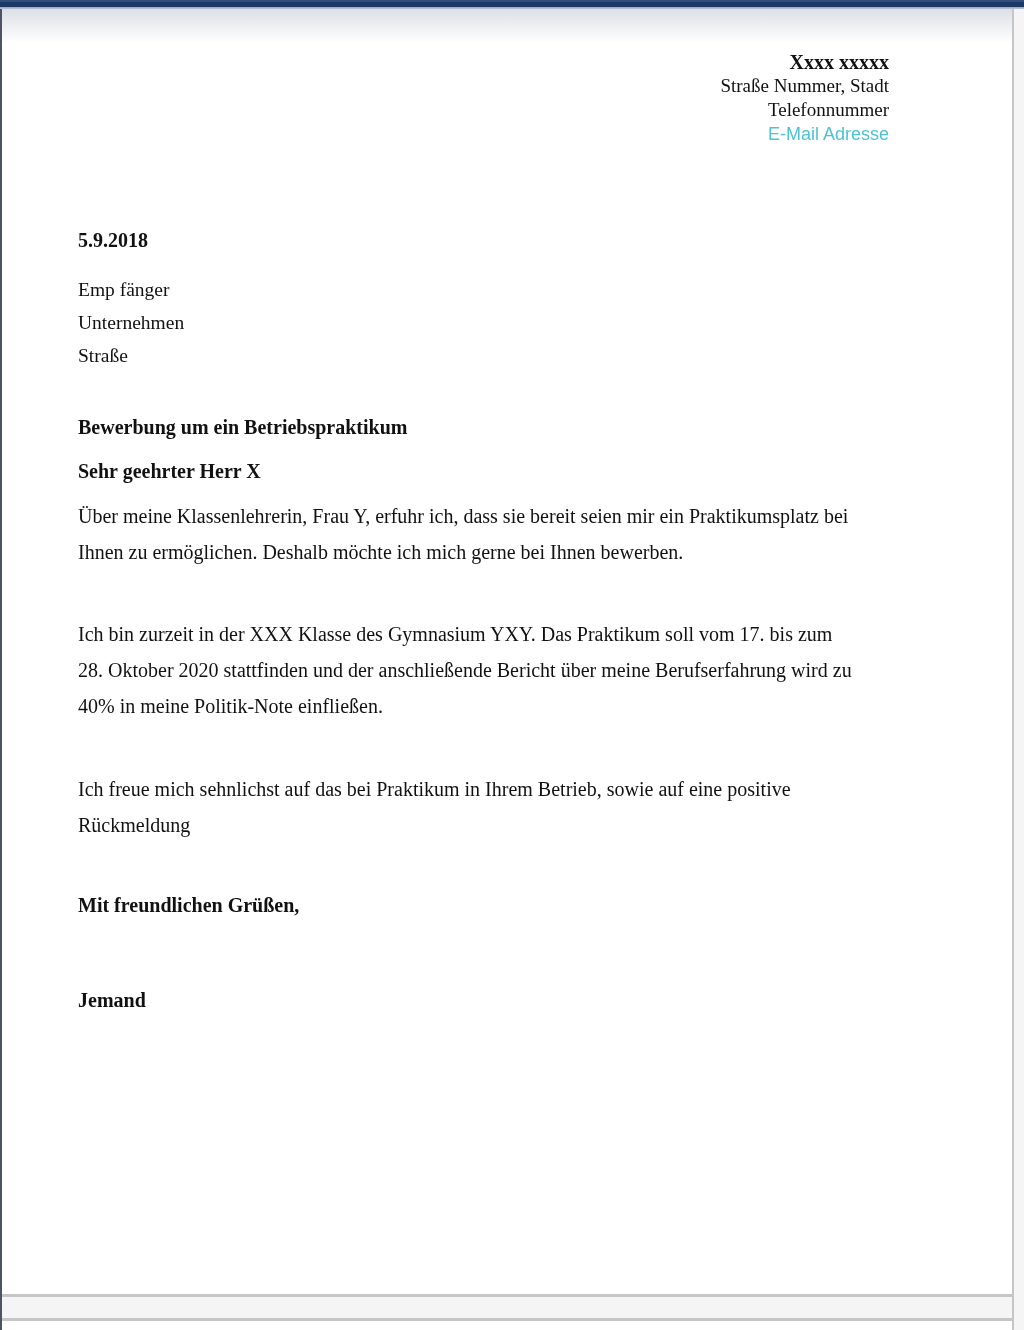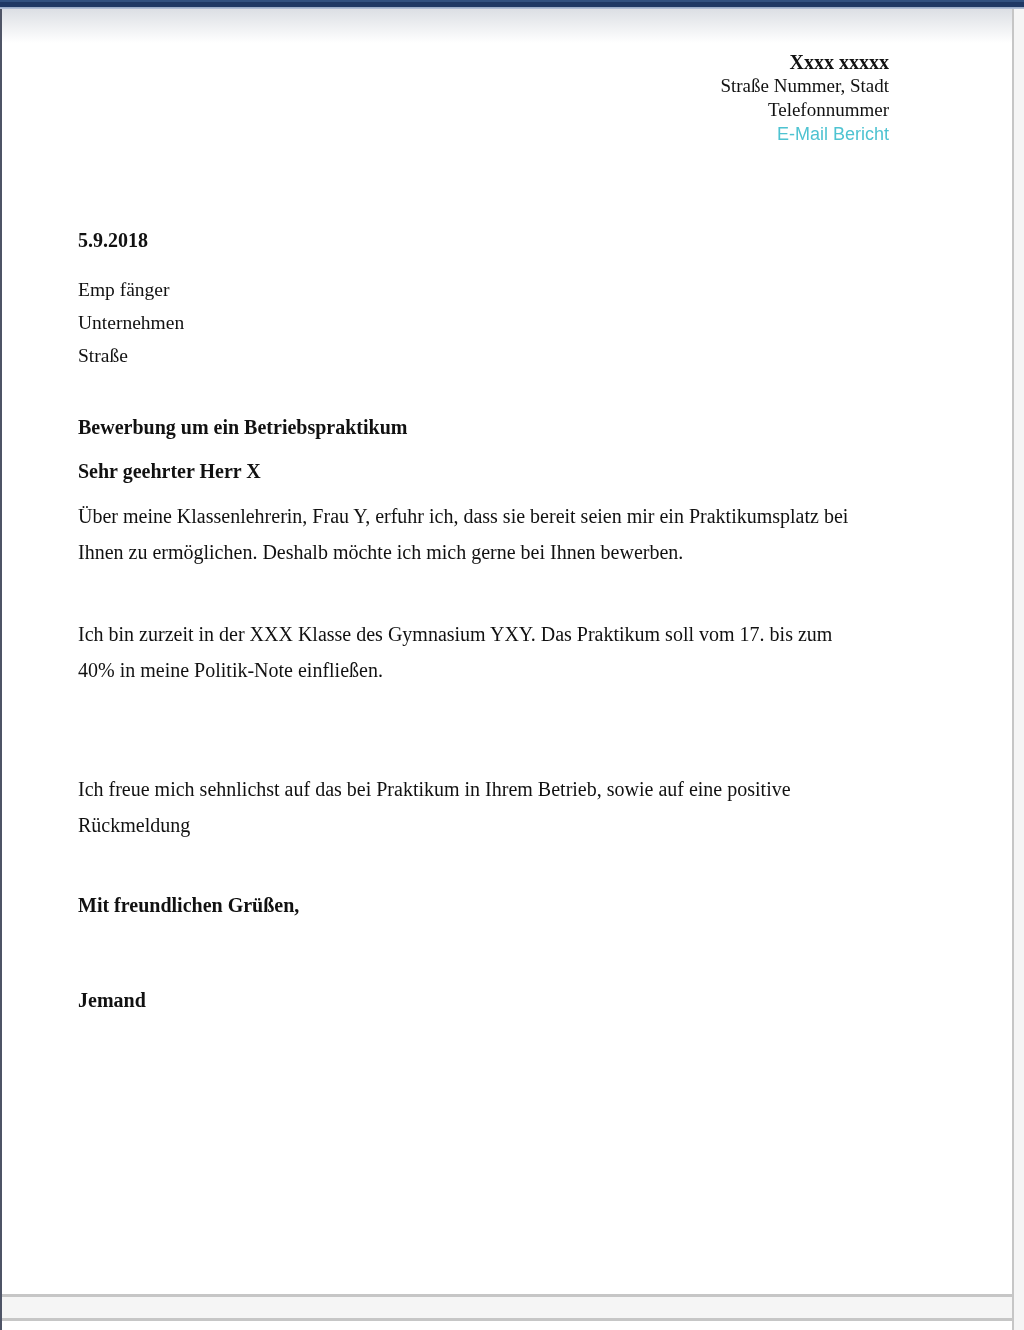--- a/index.html
+++ b/index.html
@@ -70,21 +70,21 @@
   <div class="left-edge"></div>
   <div class="right-gutter"></div>
   <div class="page1-bottom-border"></div>
   <div class="page-gap"></div>
   <div class="page2-top-border"></div>
 
   <div class="sender">
     <div class="sender-name">Xxxx xxxxx</div>
     <div class="sender-line">Straße Nummer, Stadt</div>
     <div class="sender-line">Telefonnummer</div>
-    <a href="#" class="sender-email">E-Mail Bericht</a>
+    <a href="#" class="sender-email">E-Mail Adresse</a>
   </div>
 
   <div class="block date">5.9.2018</div>
 
   <div class="block recipient">
     <div>Emp fänger</div>
     <div>Unternehmen</div>
     <div>Straße</div>
   </div>
 
@@ -92,20 +92,21 @@
 
   <div class="block salutation">Sehr geehrter Herr X</div>
 
   <div class="block para para1">
     <div>Über meine Klassenlehrerin, Frau Y, erfuhr ich, dass sie bereit seien mir ein Praktikumsplatz bei</div>
     <div>Ihnen zu ermöglichen. Deshalb möchte ich mich gerne bei Ihnen bewerben.</div>
   </div>
 
   <div class="block para para2">
     <div>Ich bin zurzeit in der XXX Klasse des Gymnasium YXY. Das Praktikum soll vom 17. bis zum</div>
+    <div>28. Oktober 2020 stattfinden und der anschließende Bericht über meine Berufserfahrung wird zu</div>
     <div>40% in meine Politik-Note einfließen.</div>
   </div>
 
   <div class="block para para3">
     <div>Ich freue mich sehnlichst auf das bei Praktikum in Ihrem Betrieb, sowie auf eine positive</div>
     <div>Rückmeldung</div>
   </div>
 
   <div class="block closing">Mit freundlichen Grüßen,</div>
 

